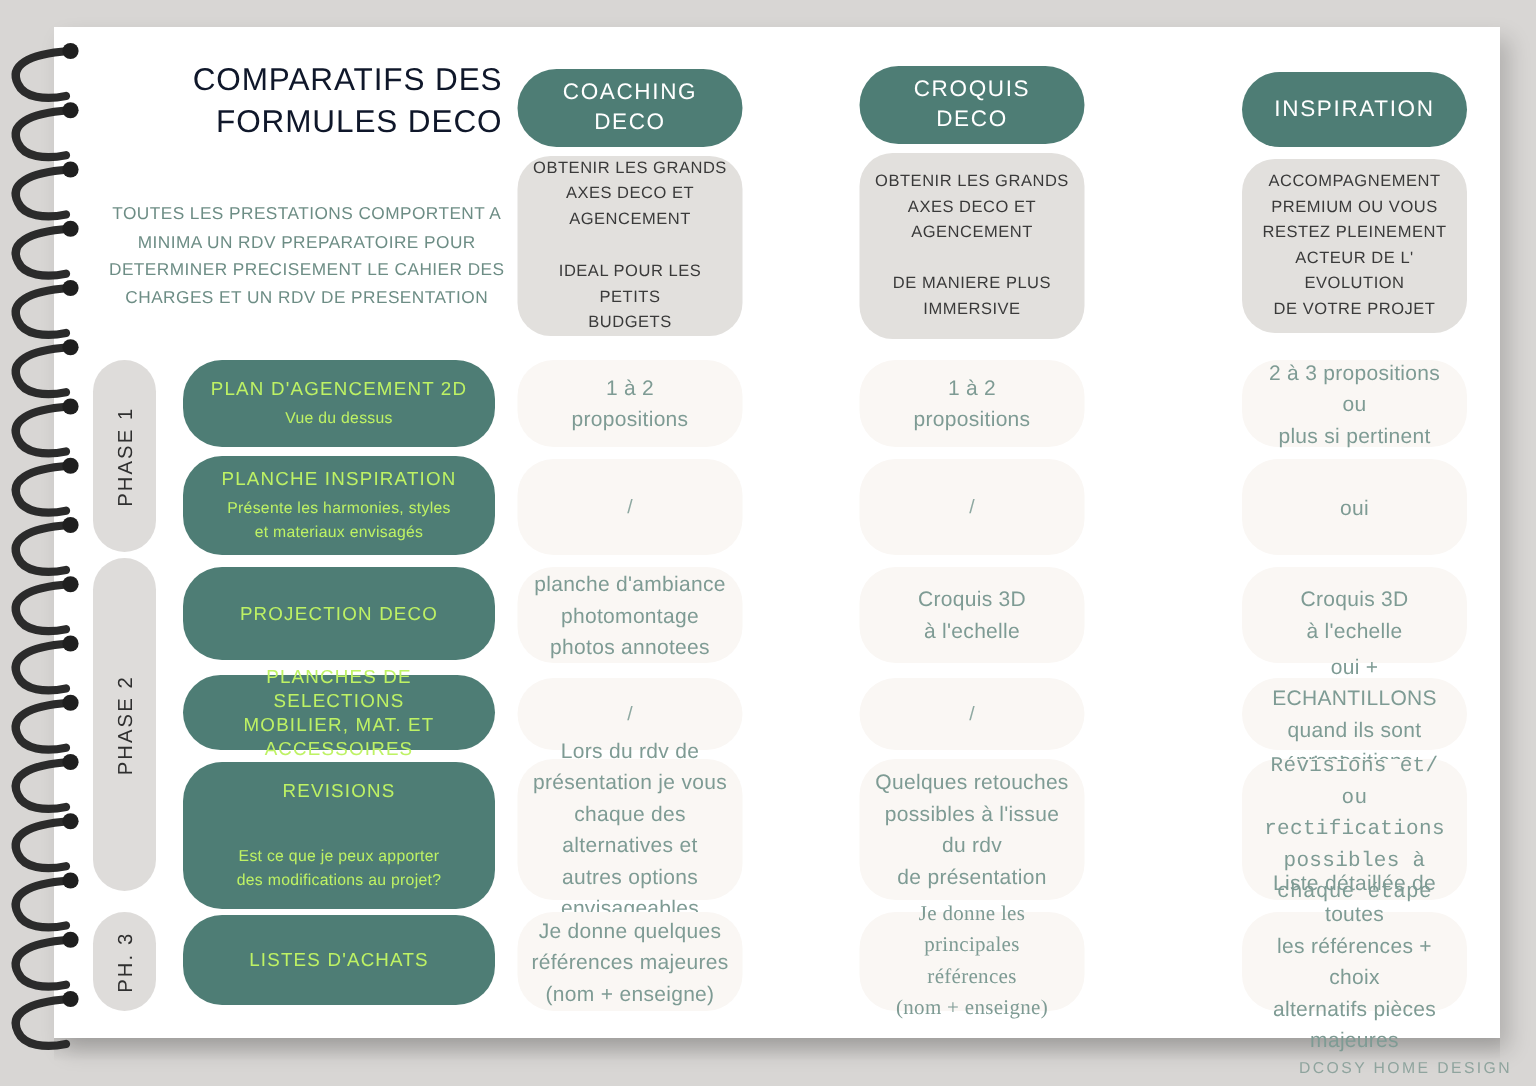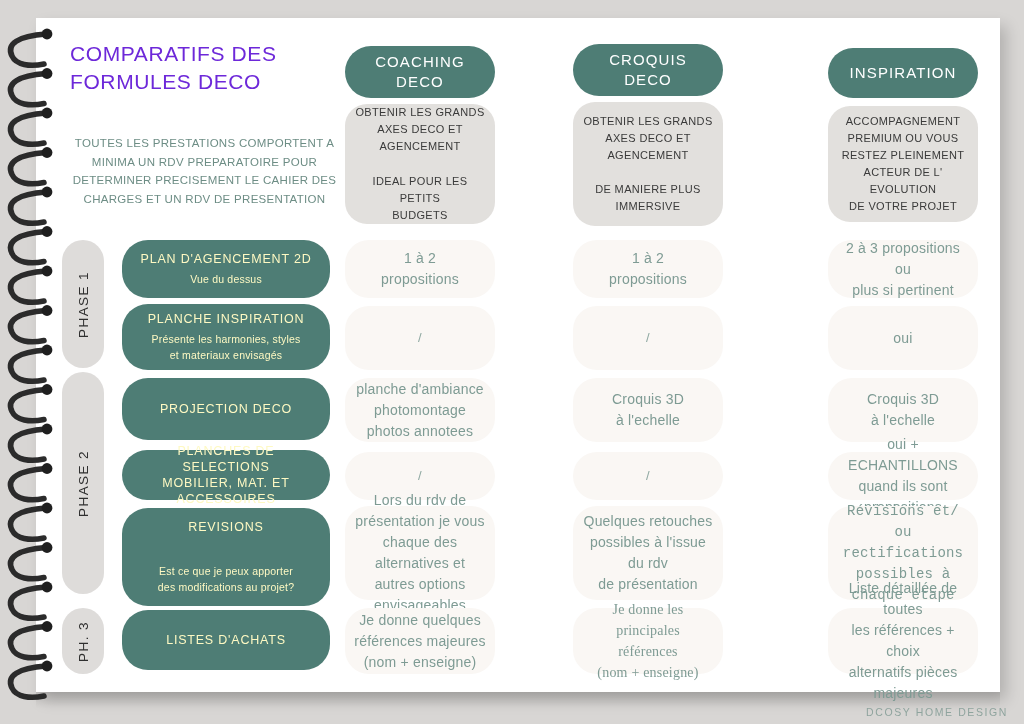--- a/index.html
+++ b/index.html
@@ -21,23 +21,23 @@
     background:linear-gradient(to bottom, rgba(0,0,0,.10), rgba(0,0,0,0));
     pointer-events:none;
   }
 
   
   #spiral{position:absolute;left:0;top:0;width:120px;height:724px;}
 
   
   .title{
     position:absolute;left:70px;top:40px;width:265px;
-    text-align:left;
+    text-align:right;
     font-size:21px;letter-spacing:.6px;line-height:1.35;
-    color:#6d28d9;font-weight:400;
+    color:#0f172a;font-weight:400;
   }
   .subtitle{
     position:absolute;left:62px;top:134px;width:285px;
     text-align:center;
     font-size:11.5px;letter-spacing:.3px;line-height:1.62;
     color:#6d8d85;
   }
 
   
   .col-head{
@@ -61,21 +61,21 @@
     display:flex;align-items:center;justify-content:center;
   }
   .phase span{
     transform:rotate(-90deg);white-space:nowrap;
     font-size:13.5px;letter-spacing:1.4px;color:#2f2f2f;
   }
 
   
   .row-label{
     position:absolute;left:122px;width:208px;
-    background:#4e7d75;border-radius:26px;color:#fef9c3;
+    background:#4e7d75;border-radius:26px;color:#bef264;
     display:flex;flex-direction:column;align-items:center;justify-content:center;
     text-align:center;padding:4px 10px;box-sizing:border-box;
   }
   .row-label .rl-main{font-size:12.5px;letter-spacing:.8px;line-height:1.3;}
   .row-label .rl-sub{font-size:10.5px;letter-spacing:.2px;line-height:1.45;margin-top:5px;}
   .row-label.gap .rl-sub{margin-top:29px;}
 
   
   .cell{
     position:absolute;border-radius:24px;

